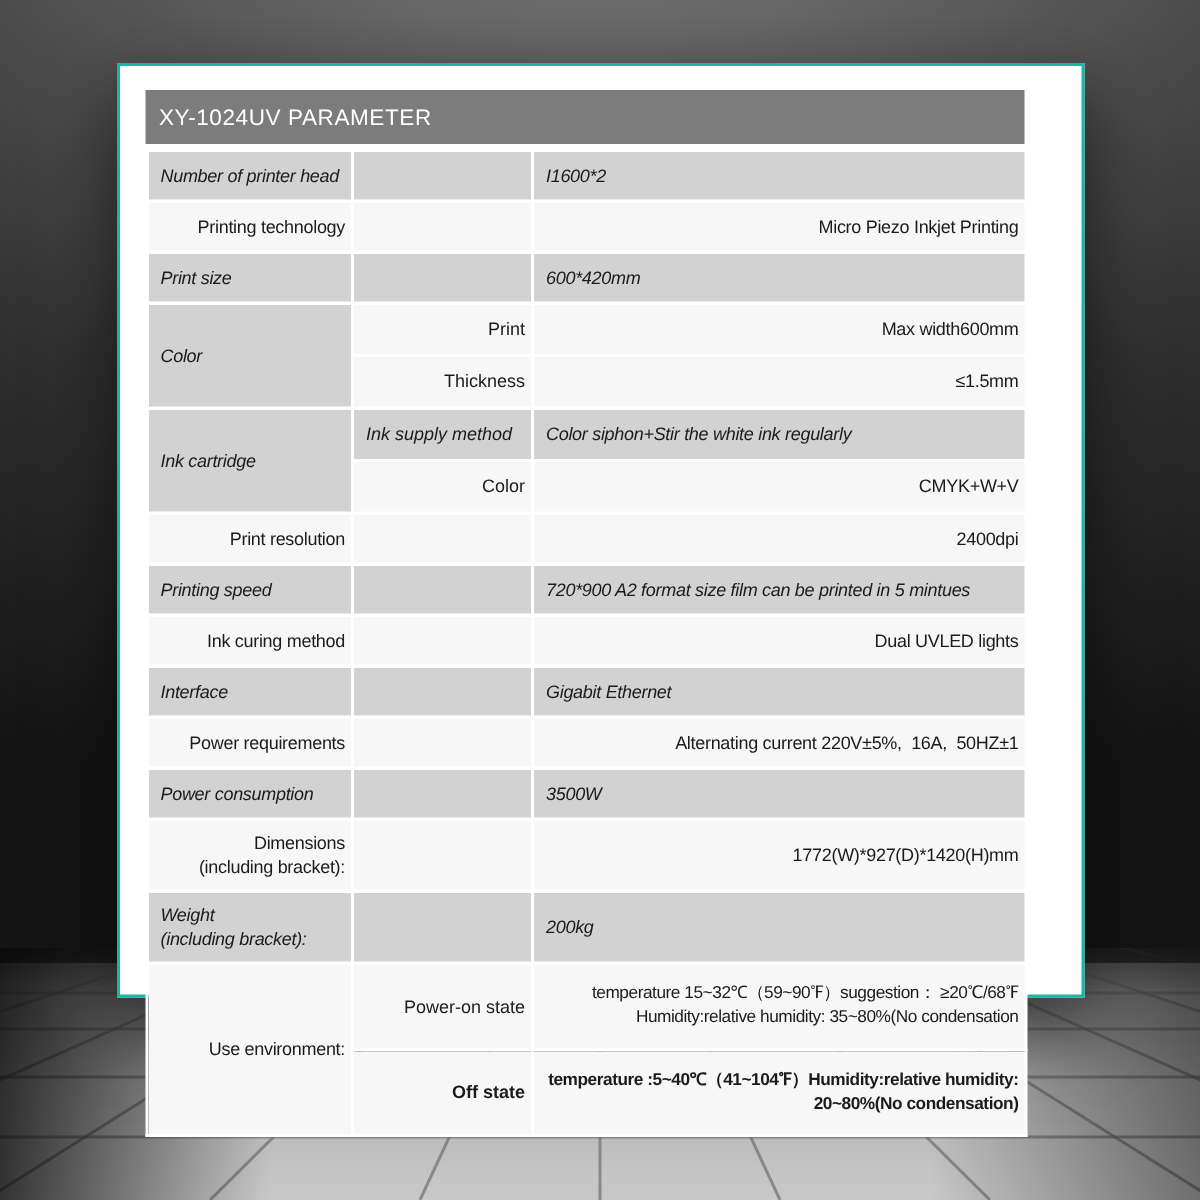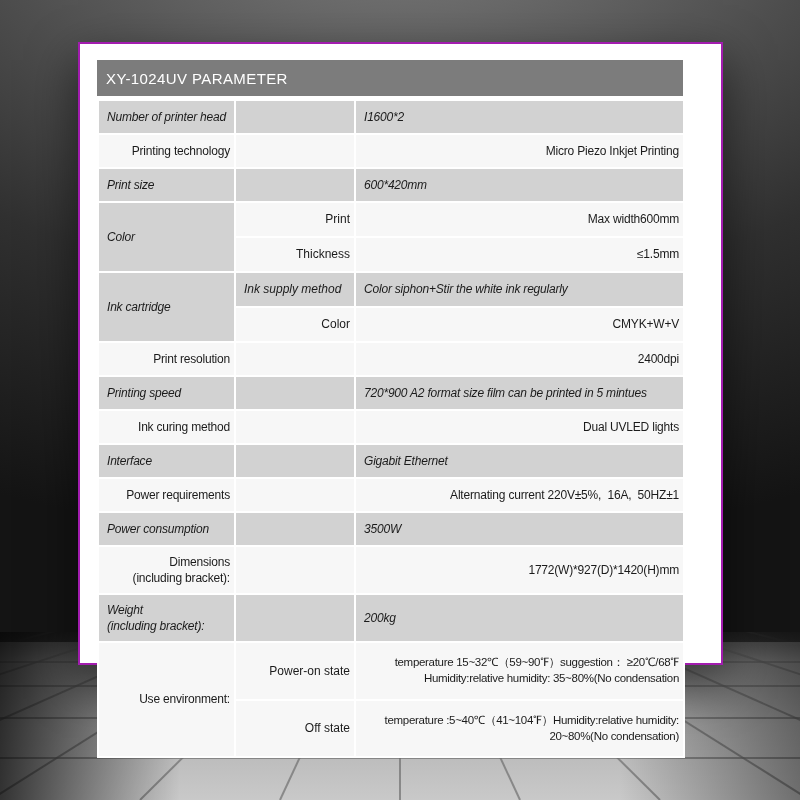--- a/index.html
+++ b/index.html
@@ -19,21 +19,21 @@
   }
 
   
   .floor { position:absolute; left:0; bottom:0; width:800px; height:168px; }
   .floor svg { display:block; }
 
   
   .panel {
     position:absolute; left:78px; top:42px; width:645px; height:623px;
     background:#ffffff;
-    border:2px solid #a21caf;
+    border:2px solid #14b8a6;
     box-shadow: 0 18px 45px rgba(0,0,0,0.55);
   }
   .panel-inner { padding:16px 42px 15px 17px; }
 
   .table-header {
     width:586px; height:36px;
     background:var(--header-bg, #7c7c7c);
     color:#ffffff;
     display:flex; align-items:center; justify-content:space-between;
     padding:0 10px 0 9px;
@@ -61,21 +61,21 @@
   td.label-cell { letter-spacing:-0.2px; }
   td.value-cell { letter-spacing:-0.2px; }
   .shade-gray  { background:var(--row-gray, #d2d2d2);font-style:italic; }
   .shade-white { background:var(--row-white, #f7f7f7);text-align:right; }
 
   tr { height:34px; }
   tr[data-row-id="medium-width"], tr[data-row-id="medium-thickness"],
   tr[data-row-id="ink-supply"], tr[data-row-id="ink-color"] { height:35px; }
   tr[data-row-id="dimensions"], tr[data-row-id="weight"] { height:48px; }
   tr[data-row-id="power-on"] { height:58px; }
-  tr[data-row-id="off-state"] { height:57px; }
+  tr[data-row-id="off-state"] { height:57px;font-weight:bold; }
   tr[data-row-id="power-on"] td.value-cell,
   tr[data-row-id="off-state"] td.value-cell { font-size:11.5px; letter-spacing:-0.3px; }
 </style>
 </head>
 <body>
 
 <div class="scene">
 
   <div class="wall"></div>
 

